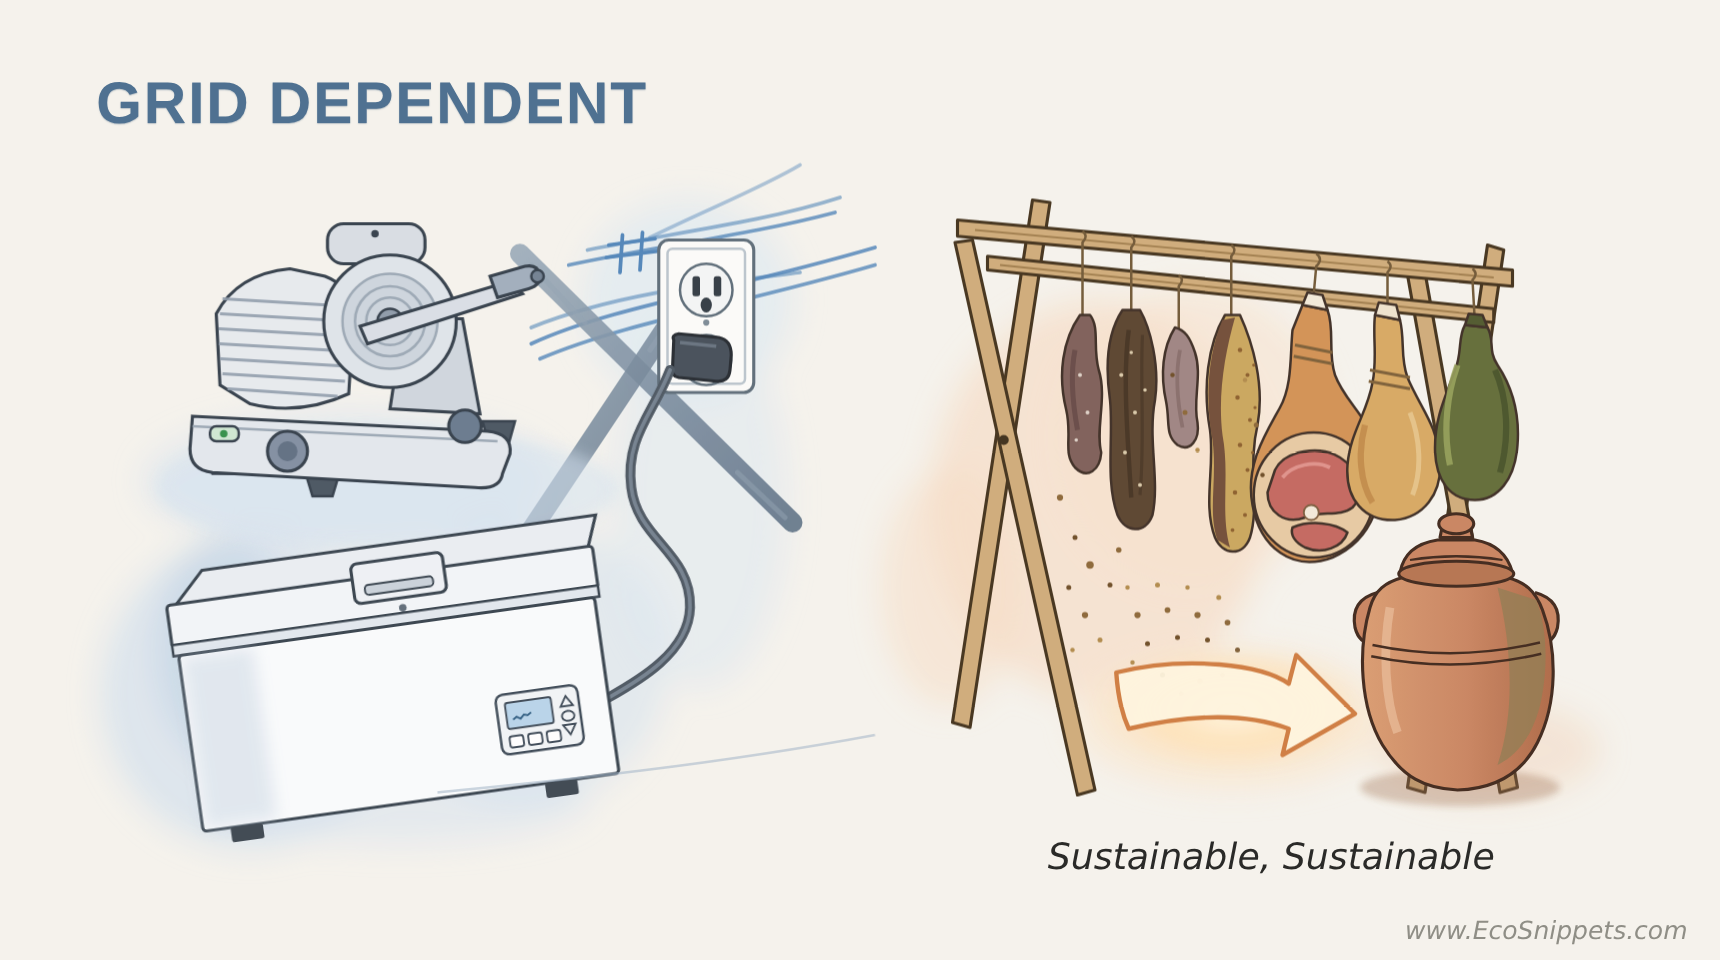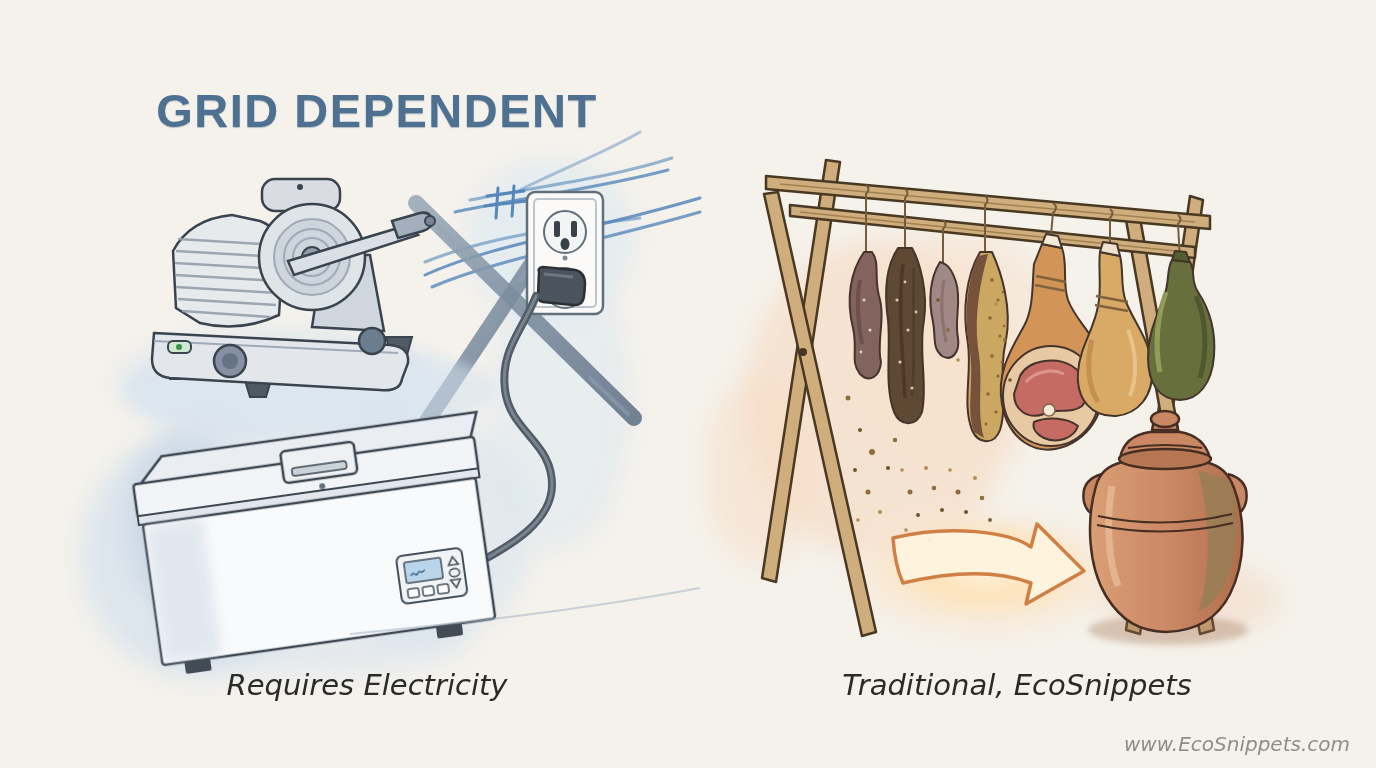--- a/index.html
+++ b/index.html
@@ -3,21 +3,21 @@
 <meta charset="utf-8">
 <style>
   html,body{margin:0;padding:0;background:#ddd;}
   #canvas{
     position:relative;width:1376px;height:768px;overflow:hidden;
     background:#f6f4ed;
     font-family:"Liberation Sans",sans-serif;
   }
   #art{position:absolute;left:0;top:0;}
   .title{
-    position:absolute;top:83px;width:600px;text-align:center;
+    position:absolute;top:54px;width:600px;
     font-size:47px;font-weight:700;letter-spacing:1.5px;
     font-family:"Liberation Sans",sans-serif;
     text-shadow:0 0 2px rgba(255,255,255,.35);
   }
   .title.left{left:77px;color:#4f7191;text-shadow:0 1px 1px rgba(61,93,124,.35);}
   .title.right{left:688px;color:#ad6a41;text-shadow:0 1px 1px rgba(154,85,44,.35);}
   .caption{
     position:absolute;top:668px;width:500px;text-align:center;
     font-size:29px;font-style:italic;color:#2a2a28;
     font-family:"DejaVu Sans","Liberation Sans",sans-serif;
@@ -371,17 +371,16 @@
       <path d="M1152,430 L1178,430 L1176,420 L1154,420 Z" fill="#c8825d"></path>
       <ellipse cx="1165" cy="419" rx="14" ry="8" fill="#c8825d"></ellipse>
       <path d="M1128,448 Q1165,442 1202,448" fill="none" stroke-width="1.8"></path>
     </g>
   </g>
 
   <rect x="0" y="0" width="1376" height="768" fill="#e8e4d8" opacity=".06"></rect>
 </svg>
 
 <div class="title left">GRID DEPENDENT</div>
-<div class="caption left">Requires Electricity</div>
-<div class="caption right">Traditional, EcoSnippets</div>
+<div class="caption right">Sustainable, Sustainable</div>
 <div class="watermark">www.EcoSnippets.com</div>
 
 </div>
 
 </body></html>

